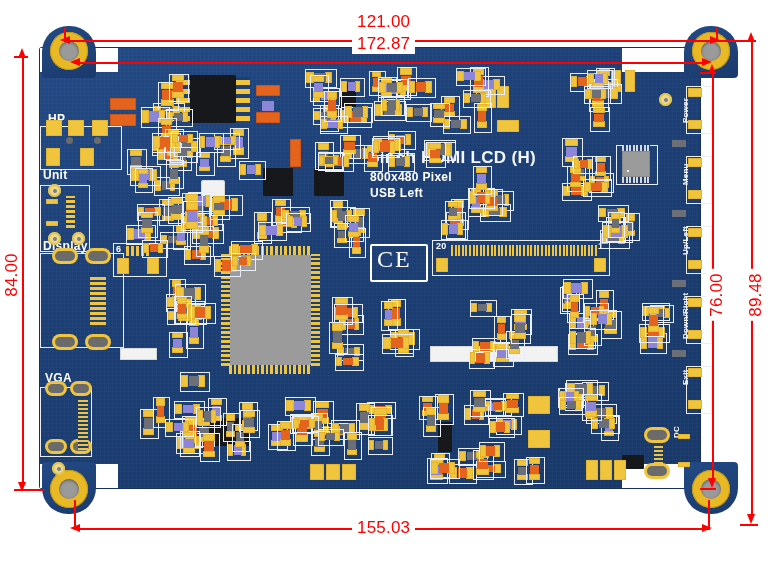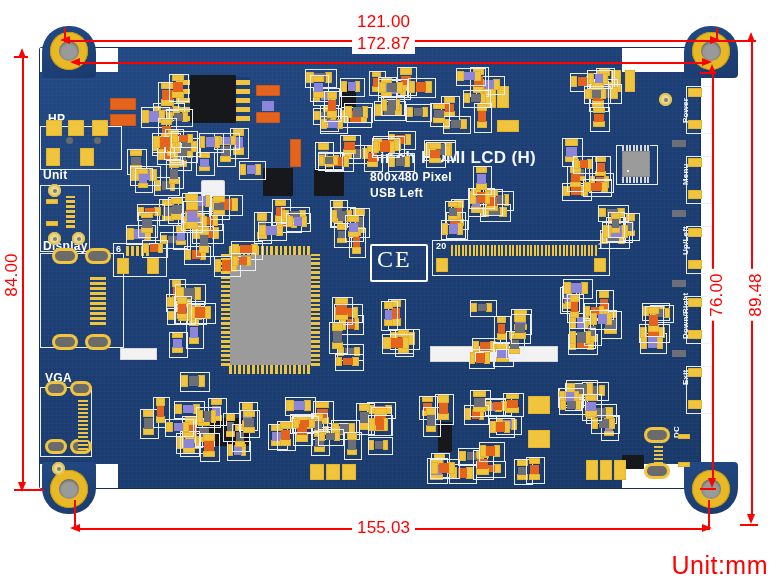--- a/index.html
+++ b/index.html
@@ -1321,15 +1321,14 @@
   <div class="dim dim-h" style="left:740px;top:524px;width:18px;"></div>
   <div class="dim-label-v" style="left:730px;top:285px;">89.48</div>
 
   <div class="dim dim-h" style="left:74px;top:528px;width:634px;"></div>
   <div class="arrow arr-l" style="left:70px;top:524px;"></div>
   <div class="arrow arr-r" style="left:702px;top:524px;"></div>
   <div class="dim dim-v" style="left:74px;top:500px;height:30px;"></div>
   <div class="dim dim-v" style="left:708px;top:500px;height:30px;"></div>
   <div class="dim-label" style="left:352px;top:518px;">155.03</div>
 
-  <div id="unit-label">Unit:mm</div>
 
 </div>
 
 </body></html>

